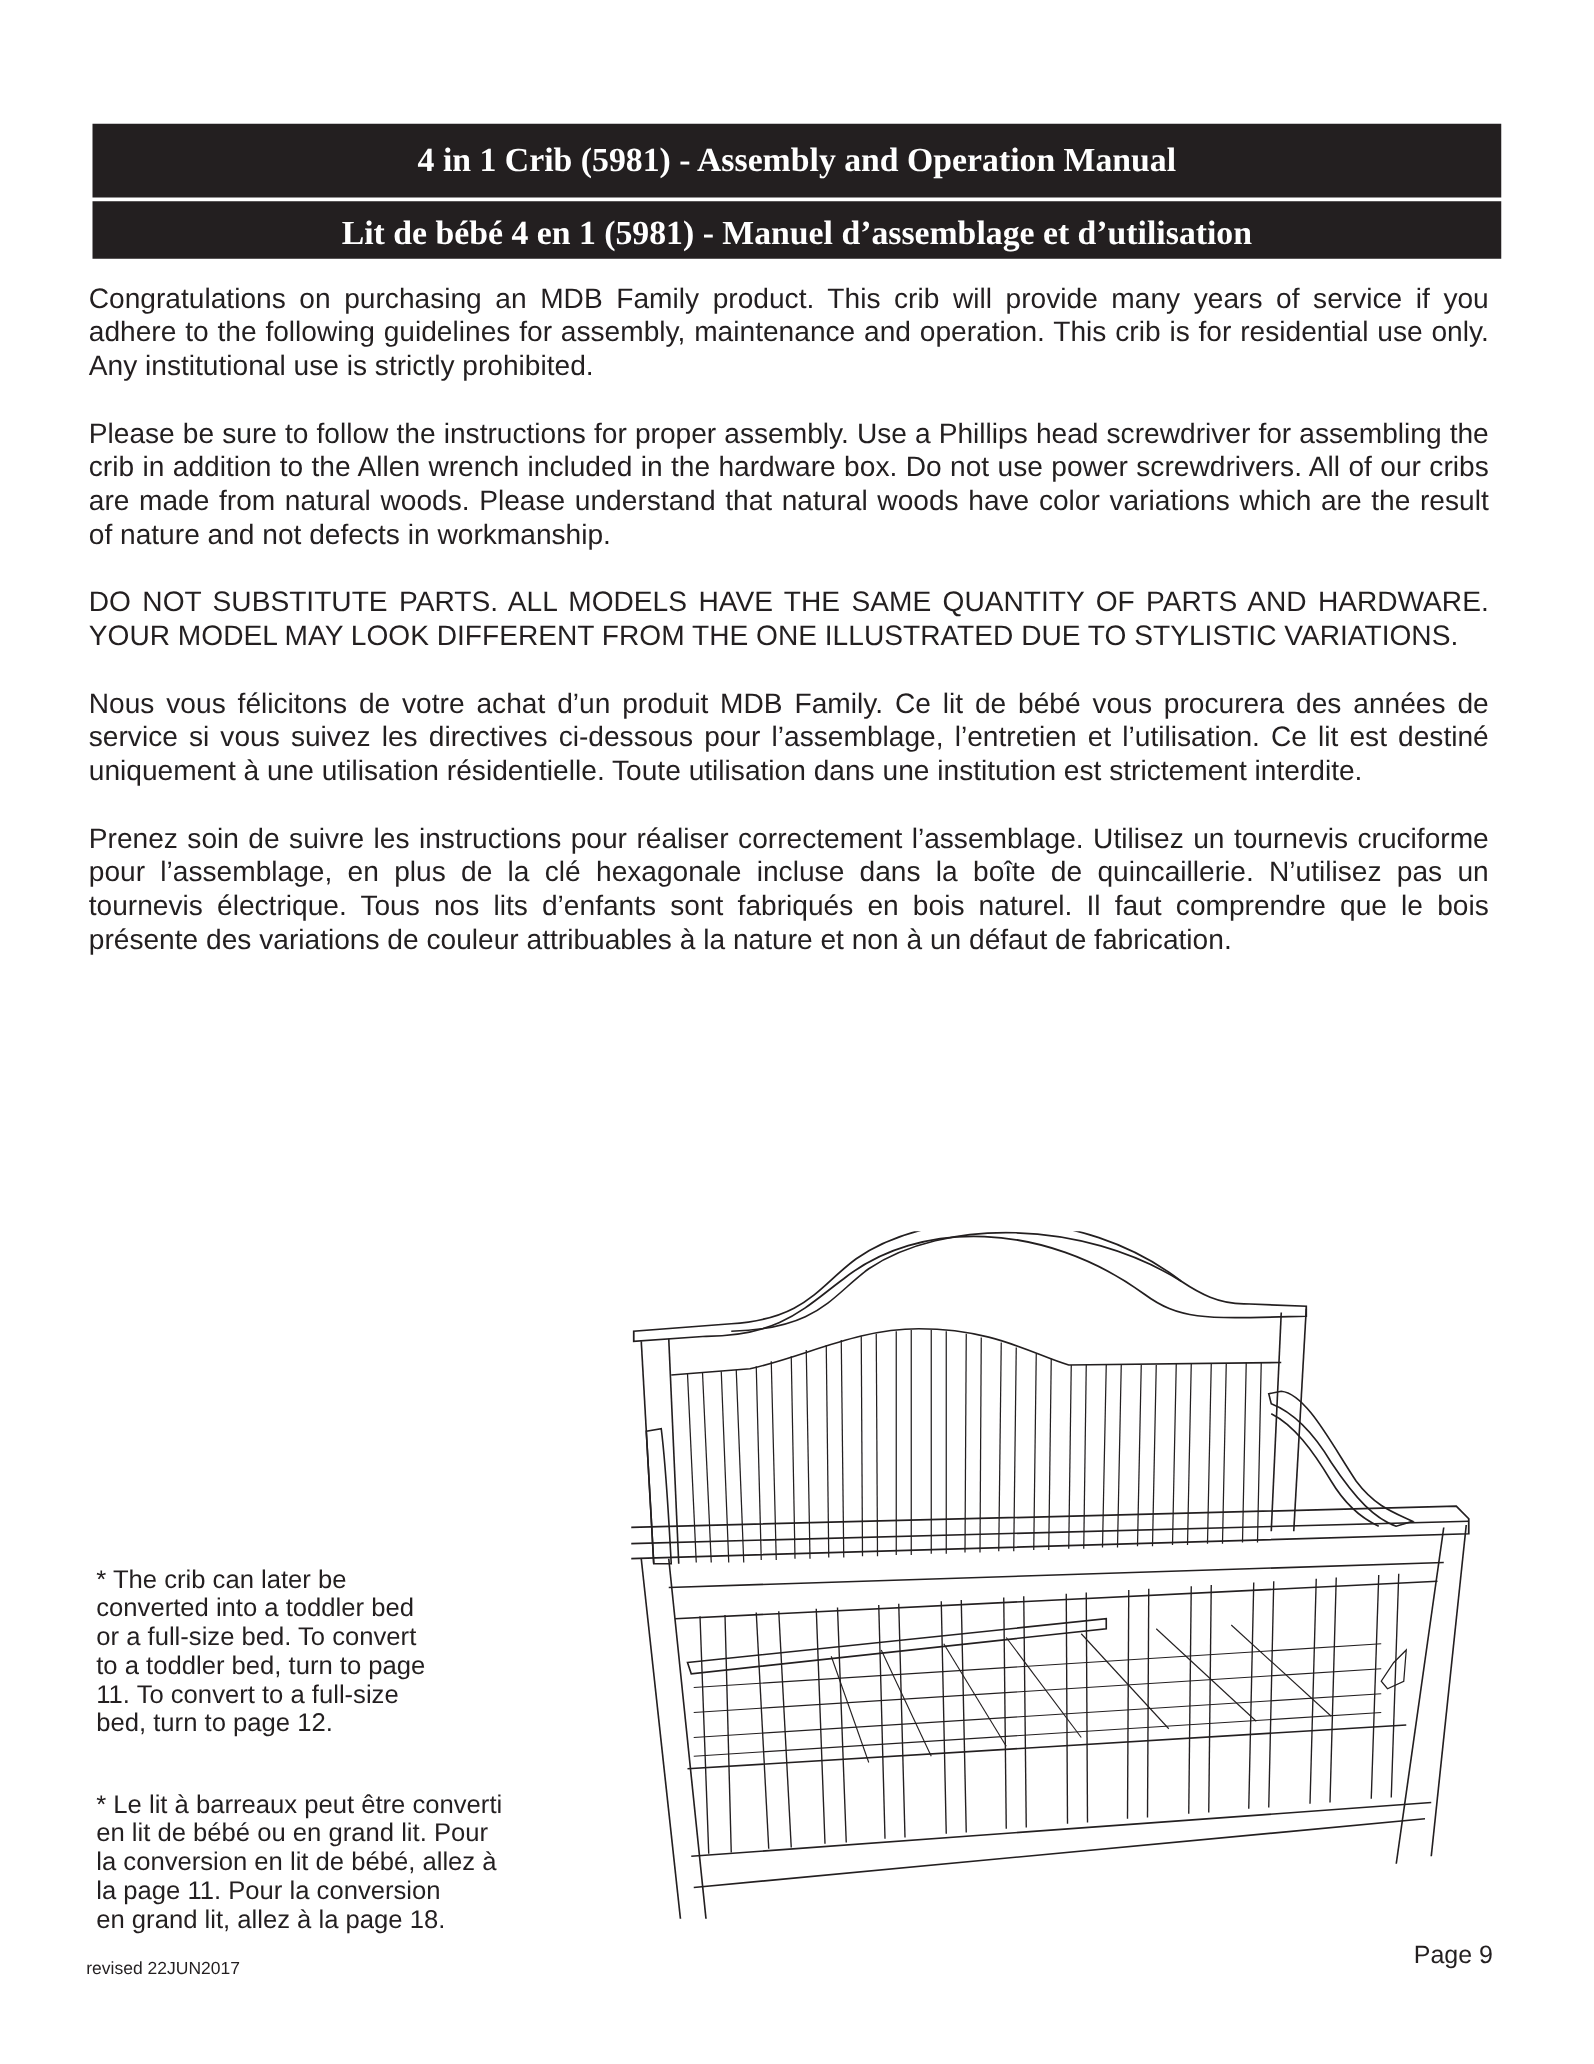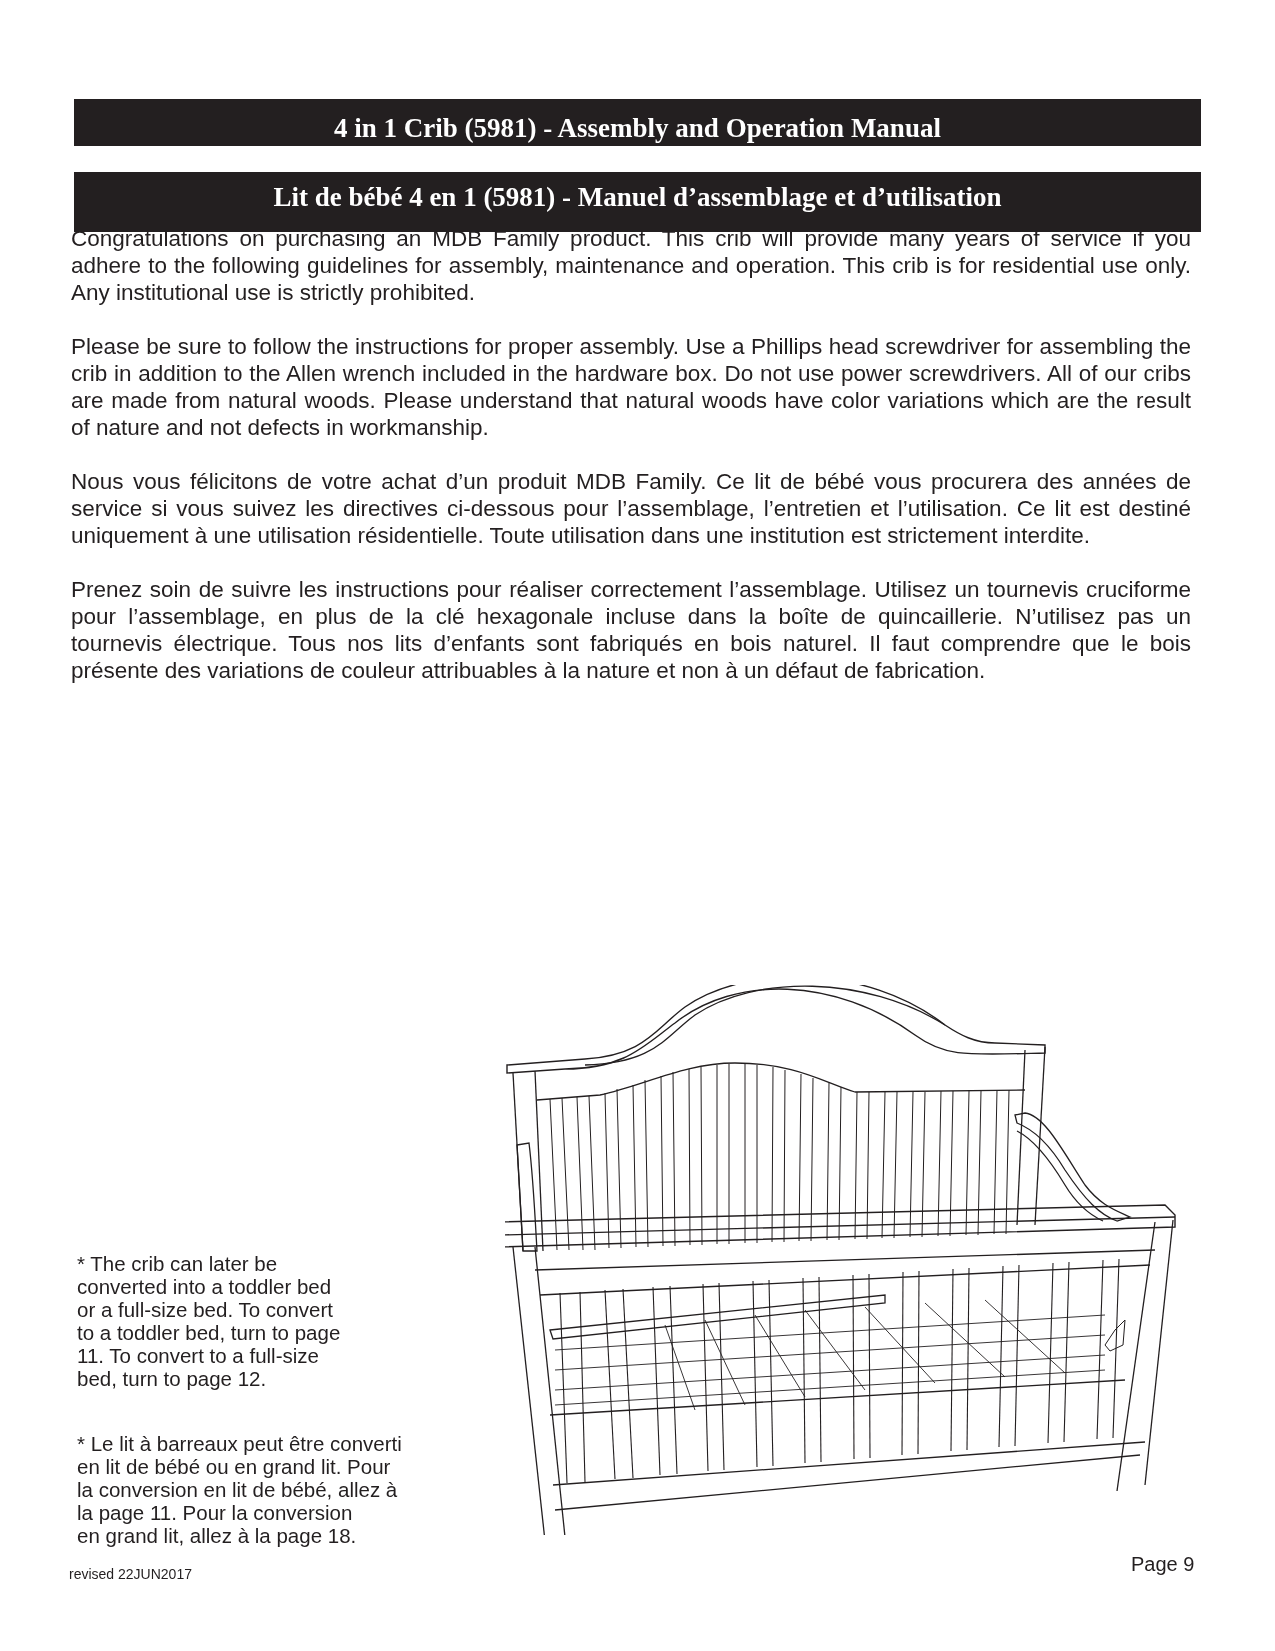--- a/index.html
+++ b/index.html
@@ -1,21 +1,21 @@
 <!DOCTYPE html>
 <html><head>
 <meta charset="utf-8">
 <style>
   html, body { margin: 0; padding: 0; background: #ffffff; }
   body { width: 1275px; height: 1651px; position: relative; overflow: hidden; color: #231f20; }
   .banner { position: absolute; left: 74px; width: 1127px; background: #231f20; color: #ffffff;
     font-family: "Liberation Serif", "DejaVu Serif", serif; font-weight: bold; font-size: 27px;
     text-align: center; box-sizing: border-box; }
-  #banner-en { top: 99px; height: 47px; line-height: 59px; }
-  #banner-fr { top: 161px; height: 60px; line-height: 50px; margin-top: 11px; }
+  #banner-en { top: 99px; height: 59px; line-height: 59px; }
+  #banner-fr { top: 161px; height: 46px; line-height: 50px; }
   .body-text { position: absolute; left: 71px; width: 1132px;
     font-family: "Liberation Sans", "DejaVu Sans", sans-serif; font-size: 22.5px; line-height: 27px; }
   .body-text p { margin: 0 12px 27px 0; text-align: justify; text-align-last: left; }
   #para-list { top: 225px; }
   .note { position: absolute; left: 77px; font-family: "Liberation Sans", "DejaVu Sans", sans-serif;
     font-size: 20.5px; line-height: 23px; white-space: pre-line; }
   #note-en { top: 1252px; width: 300px; }
   #note-fr { top: 1432px; width: 380px; }
   #revised { position: absolute; left: 69px; top: 1566px; font-family: "Liberation Sans", sans-serif; font-size: 14px; }
   #page-num { position: absolute; left: 1131px; top: 1553px; font-family: "Liberation Sans", sans-serif; font-size: 20px; }
@@ -23,20 +23,21 @@
 </style>
 </head>
 <body>
 
 <div class="banner" id="banner-en"><span>4 in 1 Crib (5981) - Assembly and Operation Manual</span></div>
 <div class="banner" id="banner-fr"><span>Lit de bébé 4 en 1 (5981) - Manuel d’assemblage et d’utilisation</span></div>
 
 <div class="body-text" id="para-list">
   <p>Congratulations on purchasing an MDB Family product. This crib will provide many years of service if you adhere to the following guidelines for assembly, maintenance and operation. This crib is for residential use only. Any institutional use is strictly prohibited.</p>
   <p>Please be sure to follow the instructions for proper assembly. Use a Phillips head screwdriver for assembling the crib in addition to the Allen wrench included in the hardware box. Do not use power screwdrivers. All of our cribs are made from natural woods. Please understand that natural woods have color variations which are the result of nature and not defects in workmanship.</p>
+  <p>DO NOT SUBSTITUTE PARTS. ALL MODELS HAVE THE SAME QUANTITY OF PARTS AND HARDWARE. YOUR MODEL MAY LOOK DIFFERENT FROM THE ONE ILLUSTRATED DUE TO STYLISTIC VARIATIONS.</p>
   <p>Nous vous félicitons de votre achat d’un produit MDB Family. Ce lit de bébé vous procurera des années de service si vous suivez les directives ci-dessous pour l’assemblage, l’entretien et l’utilisation. Ce lit est destiné uniquement à une utilisation résidentielle. Toute utilisation dans une institution est strictement interdite.</p>
   <p>Prenez soin de suivre les instructions pour réaliser correctement l’assemblage. Utilisez un tournevis cruciforme pour l’assemblage, en plus de la clé hexagonale incluse dans la boîte de quincaillerie. N’utilisez pas un tournevis électrique. Tous nos lits d’enfants sont fabriqués en bois naturel. Il faut comprendre que le bois présente des variations de couleur attribuables à la nature et non à un défaut de fabrication.</p>
 </div>
 
 <div class="note" id="note-en">* The crib can later be
 converted into a toddler bed
 or a full-size bed. To convert
 to a toddler bed, turn to page
 11. To convert to a full-size
 bed, turn to page 12.</div>

